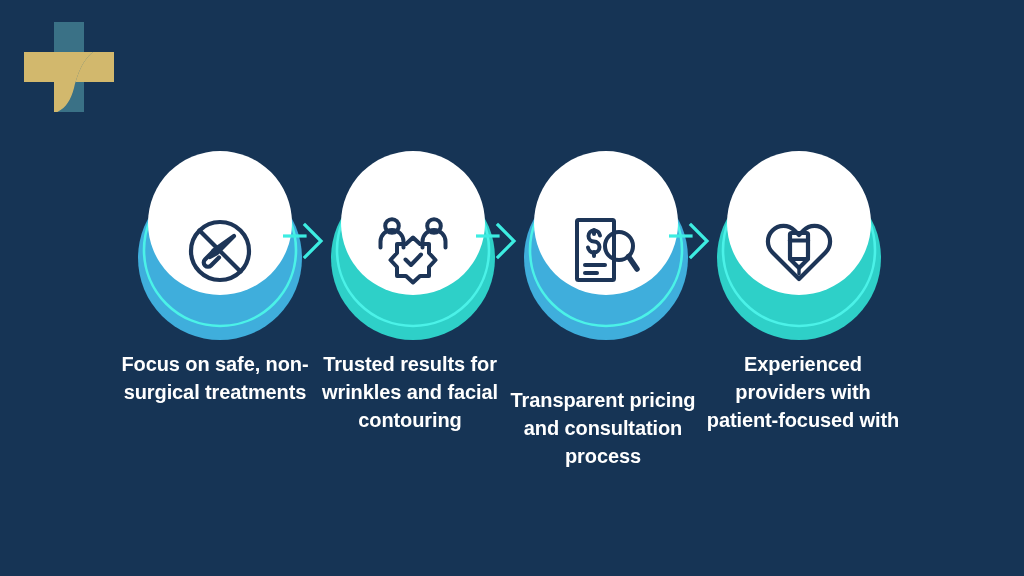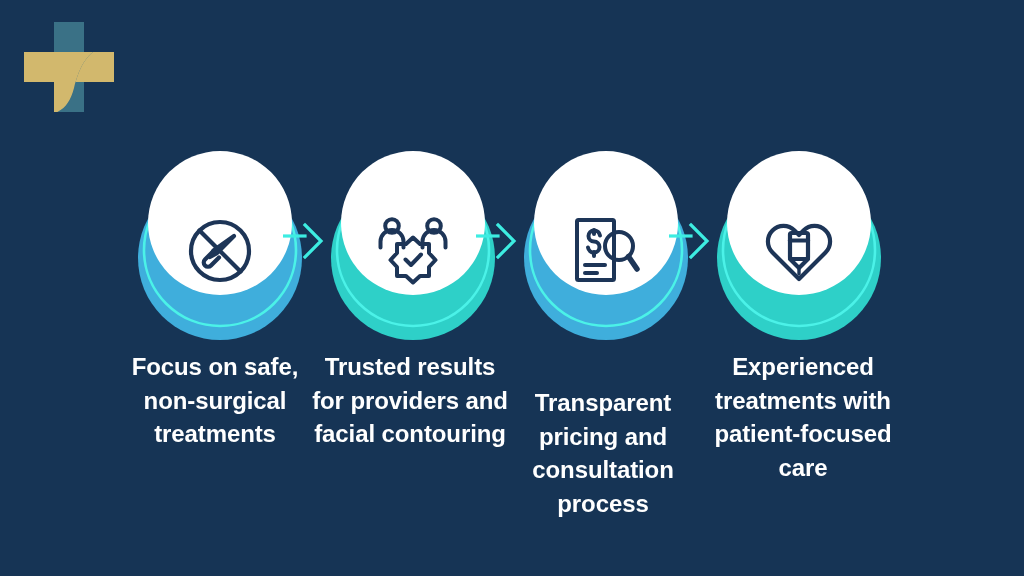--- a/index.html
+++ b/index.html
@@ -39,21 +39,21 @@
   .arrow.a0{left:283px;}
   .arrow.a1{left:476px;}
   .arrow.a2{left:669px;}
   .arrow svg{display:block;width:46px;height:38px;}
 
   
   .caption{
     position:absolute;top:350px;width:206px;
     text-align:center;
     color:#ffffff;
-    font-size:24px;
+    font-size:20px;
     font-weight:bold;
     line-height:1.40;
     letter-spacing:-0.1px;
   }
   .caption.c0{left:112px;}
   .caption.c1{left:307px;}
   .caption.c2{left:500px;margin-top:36px;}
   .caption.c3{left:700px;}
 </style>
 </head>
@@ -173,17 +173,17 @@
     </svg>
   </div>
   <div class="arrow a2">
     <svg viewBox="0 0 46 38" xmlns="http://www.w3.org/2000/svg" fill="none" stroke="#3DEDE2" stroke-width="3.2" stroke-linecap="square">
       <line x1="0" y1="14" x2="22" y2="14"></line>
       <polyline points="22,3 38,19 22,35" fill="none" stroke-linejoin="miter"></polyline>
     </svg>
   </div>
 
   <div class="caption c0">Focus on safe, non-surgical treatments</div>
-  <div class="caption c1">Trusted results for providers and facial contouring</div>
+  <div class="caption c1">Trusted results for wrinkles and facial contouring</div>
   <div class="caption c2">Transparent pricing and consultation process</div>
-  <div class="caption c3">Experienced treatments with patient-focused care</div>
+  <div class="caption c3">Experienced providers with patient-focused with</div>
 
 </div>
 
 </body></html>

